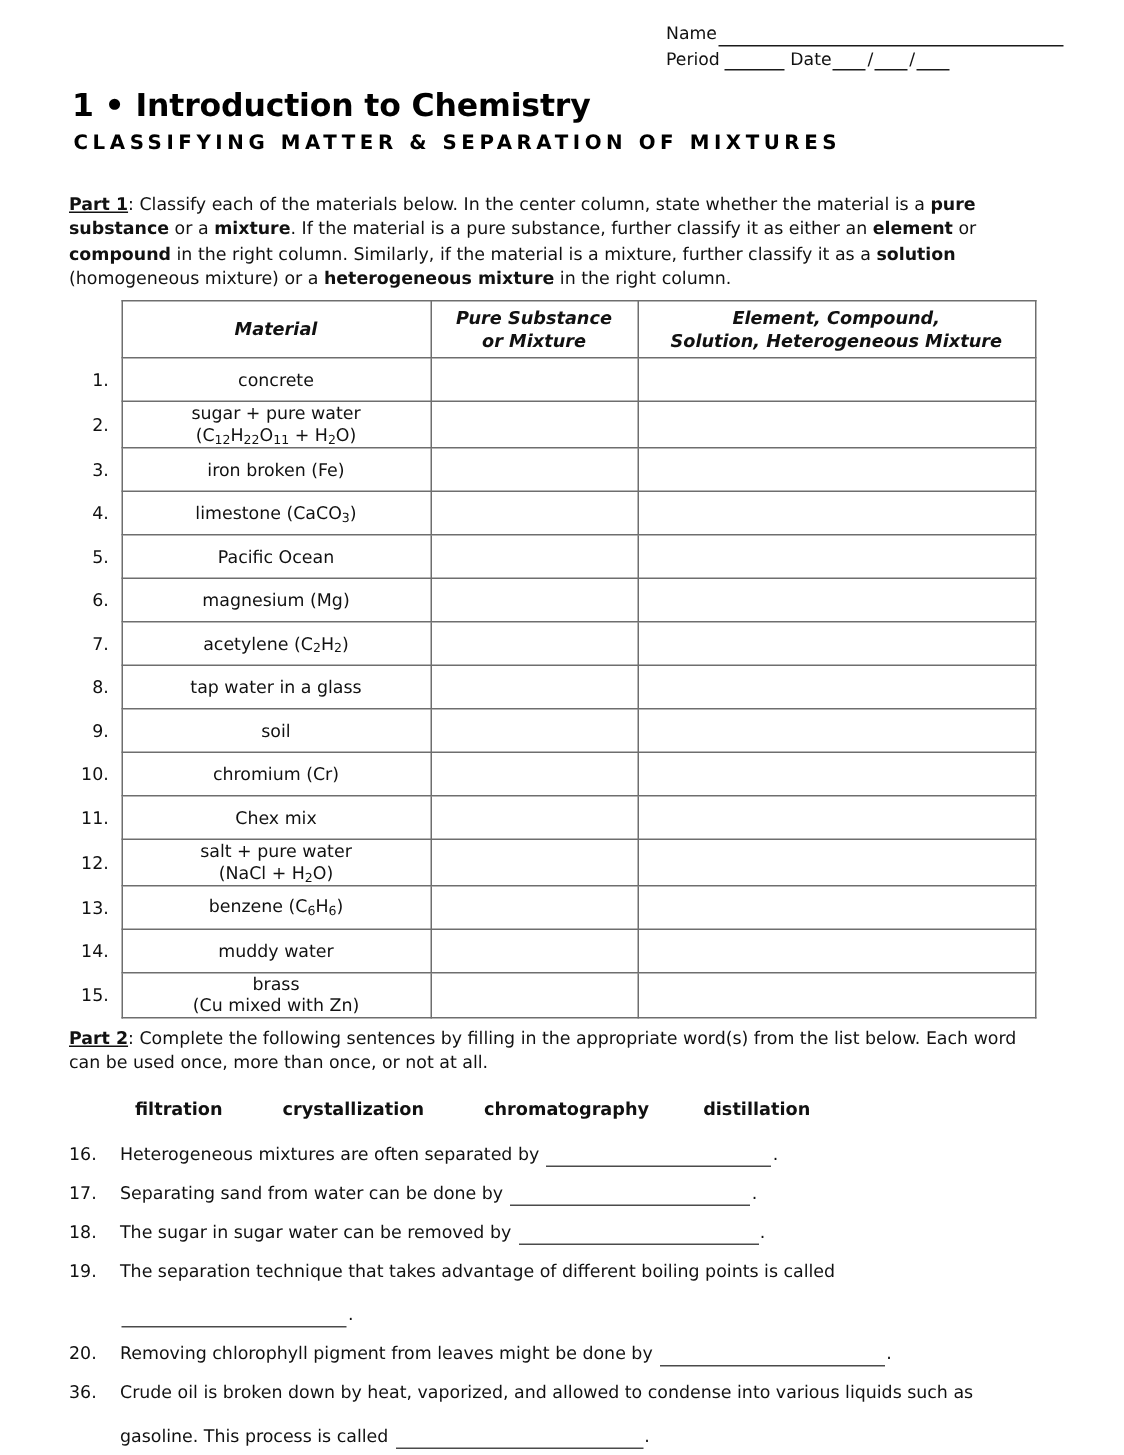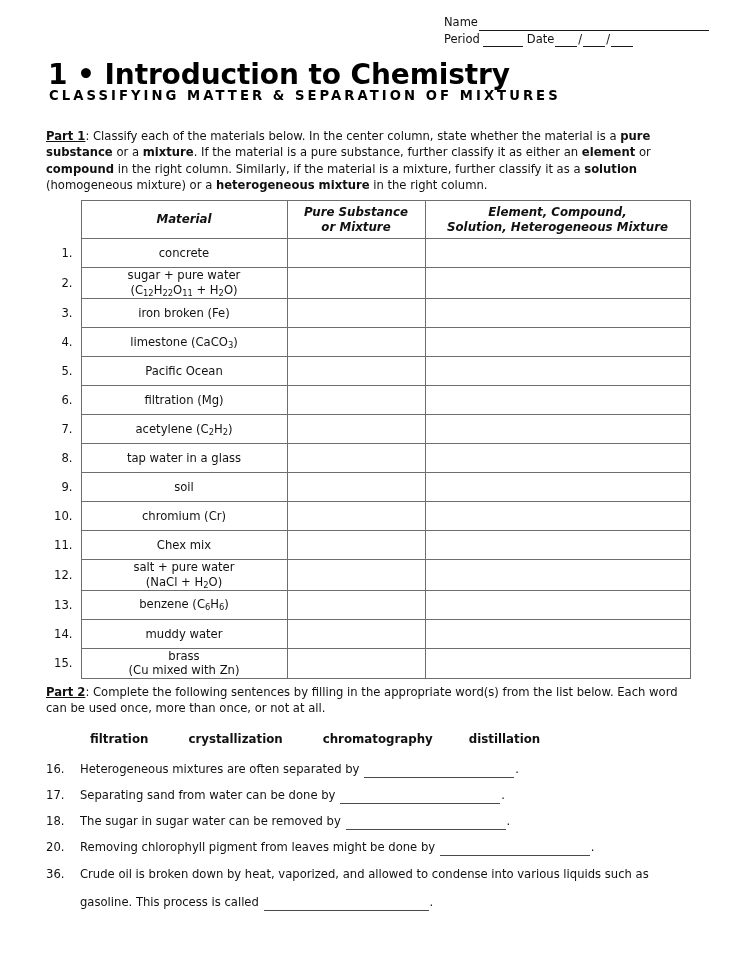--- a/index.html
+++ b/index.html
@@ -46,21 +46,21 @@
   .rule-name { flex: 1 1 auto; margin-left: 1px; }
   .rule-period { width: 40px; margin: 0 4px 0 3px; }
   .rule-d { width: 22px; margin: 0 1px; }
   .slash { padding: 0 0px; }
 
   
   .title {
     position: absolute;
     left: 48px;
     top: 58px;
-    font-size: 28px;
+    font-size: 21px;
     font-weight: bold;
     letter-spacing: -0.1px;
     color: #000;
   }
   .subtitle {
     position: absolute;
     left: 49px;
     top: 88px;
     font-size: 13.2px;
     font-weight: bold;
@@ -252,21 +252,21 @@
             <td class="cell c-elem"></td>
           </tr>
           <tr class="row-1">
             <td class="col-num">5.</td>
             <td class="cell c-mat">Pacific Ocean</td>
             <td class="cell c-pure"></td>
             <td class="cell c-elem"></td>
           </tr>
           <tr class="row-1">
             <td class="col-num">6.</td>
-            <td class="cell c-mat">filtration (Mg)</td>
+            <td class="cell c-mat">magnesium (Mg)</td>
             <td class="cell c-pure"></td>
             <td class="cell c-elem"></td>
           </tr>
           <tr class="row-1">
             <td class="col-num">7.</td>
             <td class="cell c-mat">acetylene (C<sub>2</sub>H<sub>2</sub>)</td>
             <td class="cell c-pure"></td>
             <td class="cell c-elem"></td>
           </tr>
           <tr class="row-1">
@@ -332,20 +332,24 @@
       </div>
       <div class="q">
         <span class="q-num">17.</span>
         <span class="q-text">Separating sand from water can be done by <span class="blank b-160"></span>.</span>
       </div>
       <div class="q">
         <span class="q-num">18.</span>
         <span class="q-text">The sugar in sugar water can be removed by <span class="blank b-160"></span>.</span>
       </div>
       <div class="q">
+        <span class="q-num">19.</span>
+        <span class="q-text">The separation technique that takes advantage of different boiling points is called<span class="q-cont"><span class="blank b-150"></span>.</span></span>
+      </div>
+      <div class="q">
         <span class="q-num">20.</span>
         <span class="q-text">Removing chlorophyll pigment from leaves might be done by <span class="blank b-150"></span>.</span>
       </div>
       <div class="q">
         <span class="q-num">36.</span>
         <span class="q-text">Crude oil is broken down by heat, vaporized, and allowed to condense into various liquids such as<span class="q-cont">gasoline.  This process is called <span class="blank b-165"></span>.</span></span>
       </div>
     </div>
 
 </div>

